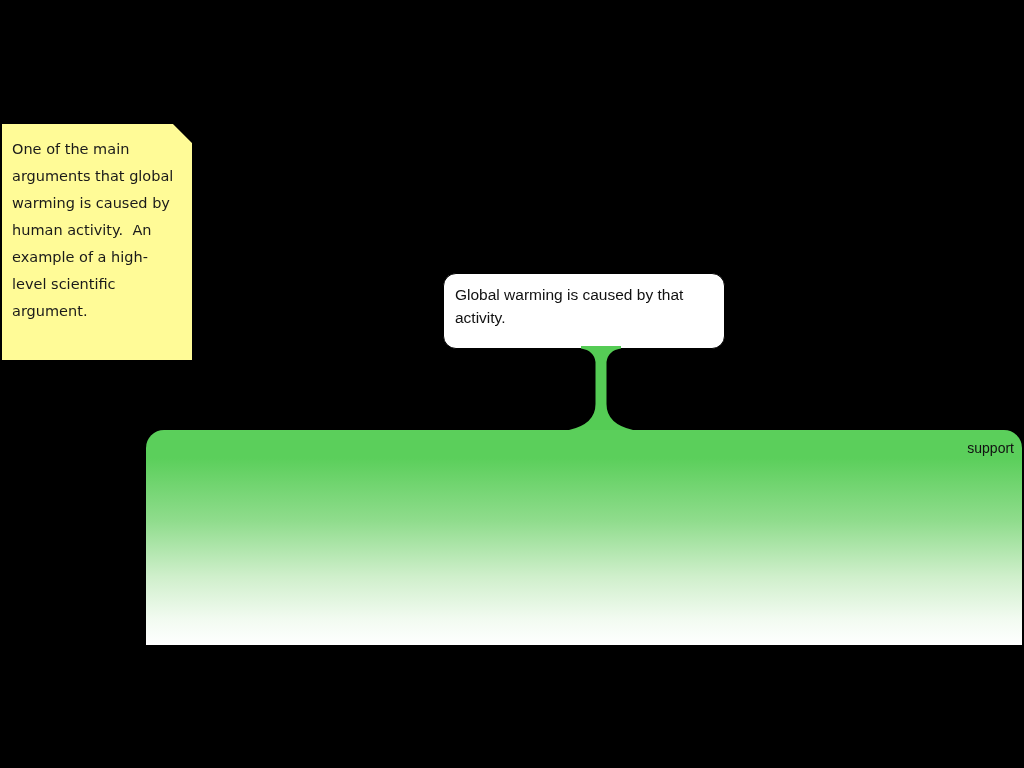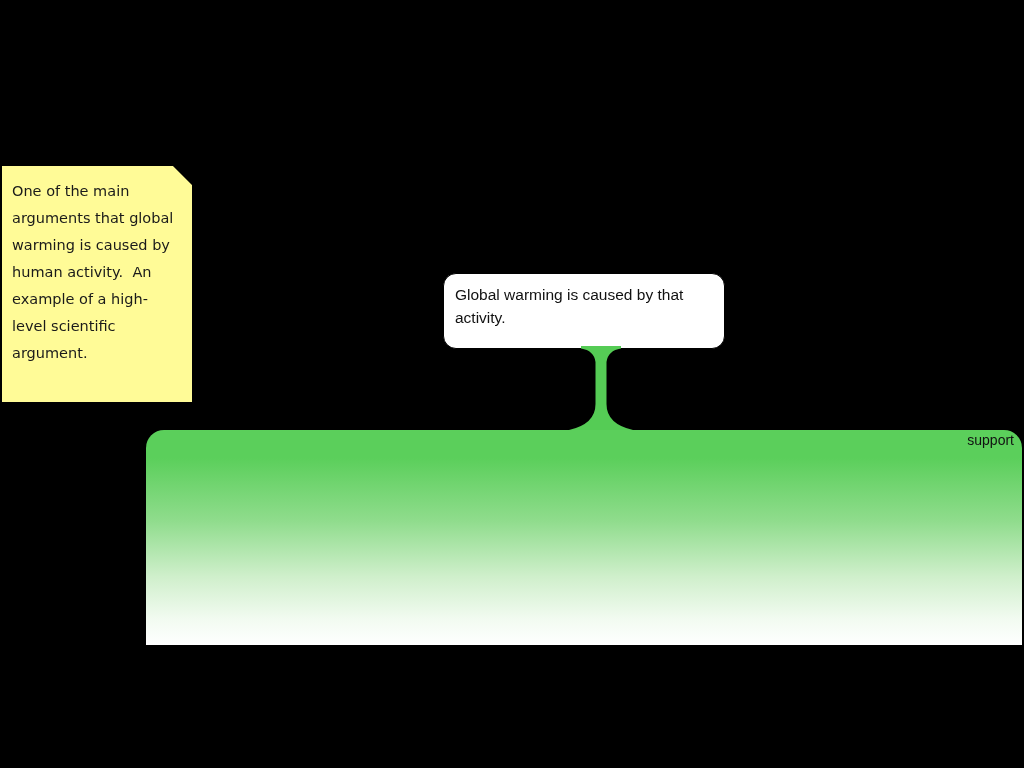--- a/index.html
+++ b/index.html
@@ -25,21 +25,20 @@
     width: 190px; height: 236px;
     background: #FFFB97;
     color: #1a1a1a;
     font-family: "DejaVu Sans", sans-serif;
     font-size: 14.5px;
     line-height: 27px;
     padding: 12px 10px 8px 10px;
     
     clip-path: polygon(0 0, calc(100% - 19px) 0, 100% 19px, 100% 100%, 0 100%);
     box-shadow: 2px 2px 3px rgba(0,0,0,0.45);
-    margin-top: 42px;
   }
   #sticky-fold {
     position: absolute;
     right: 0; top: 0;
     width: 19px; height: 19px;
     background: #000000;
     clip-path: polygon(0 0, 100% 100%, 100% 0);
   }
   #sticky-fold-tri {
     position: absolute;
@@ -81,21 +80,21 @@
   
   #support-panel {
     position: absolute;
     left: 146px; top: 430px;
     width: 876px; height: 215px;
     background: linear-gradient(to bottom, #5BCF5B 0%, #5BCF5B 13%, #8FDC8C 42%, #CFEFCB 68%, #F2FBF1 88%, #FFFFFF 100%);
     border-radius: 18px 18px 0 0;
   }
   #support-label {
     position: absolute;
-    right: 8px; top: 2px;
+    right: 8px; top: 10px;
     font-family: "Liberation Sans", sans-serif;
     font-size: 14px;
     color: #111111;
   }
 </style>
 </head>
 <body>
 
 <div id="canvas">
 

